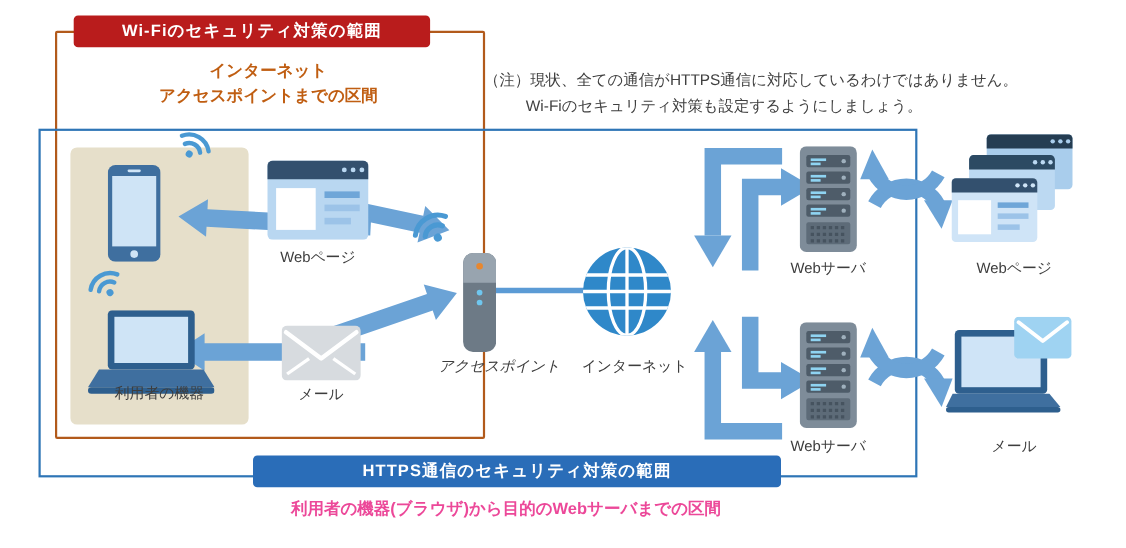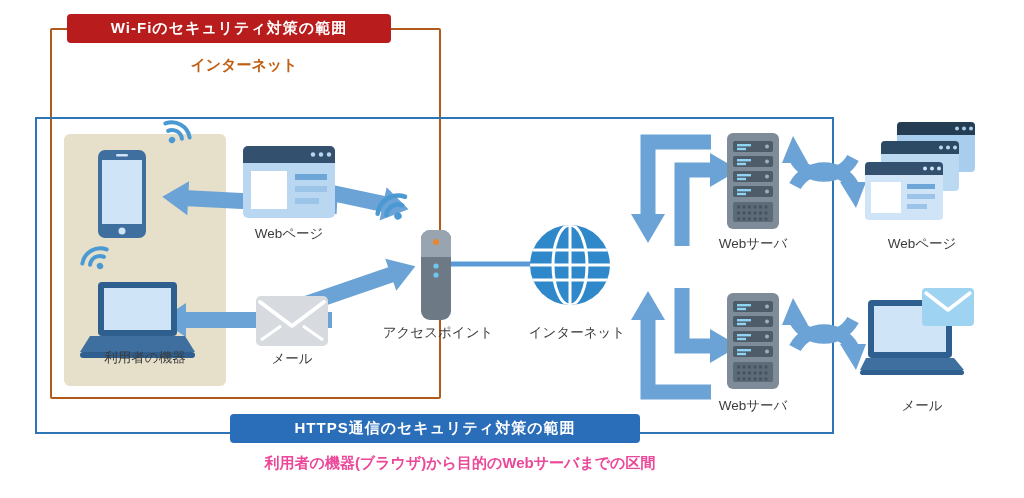--- a/index.html
+++ b/index.html
@@ -7,21 +7,21 @@
          font-family:"Liberation Sans","DejaVu Sans",sans-serif;}
   .abs{position:absolute;}
   
   .wifi-box{left:50px;top:28px;width:387px;height:367px;border:2px solid #b25a1b;border-radius:2px;z-index:2;}
   .https-box{left:35px;top:117px;width:795px;height:313px;border:2px solid #2e75b6;z-index:2;}
   .beige{left:64px;top:134px;width:162px;height:252px;background:#e6dfca;border-radius:6px;z-index:1;}
   
   .scope-header{color:#fff;font-weight:bold;font-size:15px;display:flex;align-items:center;justify-content:center;
                 border-radius:4px;z-index:7;white-space:nowrap;letter-spacing:1px;}
   .wifi-header{left:67px;top:14px;width:324px;height:29px;background:#b91c1c;}
-  .https-header{left:230px;top:414px;width:410px;height:29px;background:#2a6db8;}
+  .https-header{left:230px;top:414px;width:480px;height:29px;background:#2a6db8;}
   .scope-sub{position:absolute;font-weight:bold;font-size:15px;text-align:center;transform:translateX(-50%);
              white-space:nowrap;z-index:7;line-height:23px;}
   .wifi-sub{left:244px;top:53px;color:#c05e12;}
   .https-sub{left:460px;top:451px;color:#ec4899;}
   .note{left:440px;top:60px;font-size:14px;color:#404040;line-height:24px;z-index:7;white-space:nowrap;}
   .note .l2{margin-left:38px;}
   
   .node-label{position:absolute;transform:translateX(-50%);font-size:13.5px;color:#3d3d3d;
               white-space:nowrap;z-index:6;text-align:center;line-height:19px;}
   .icon{position:absolute;z-index:5;}
@@ -32,20 +32,25 @@
 
 <div class="stage">
 
   <div class="abs beige"></div>
   <div class="abs wifi-box"></div>
   <div class="abs https-box"></div>
 
   <div class="abs scope-header wifi-header">Wi-Fiのセキュリティ対策の範囲</div>
   <div class="scope-sub wifi-sub">
     <div>インターネット</div>
+    <div>アクセスポイントまでの区間</div>
+  </div>
+  <div class="abs note">
+    <div class="l1">（注）現状、全ての通信がHTTPS通信に対応しているわけではありません。</div>
+    <div class="l2">Wi-Fiのセキュリティ対策も設定するようにしましょう。</div>
   </div>
   <div class="abs scope-header https-header">HTTPS通信のセキュリティ対策の範囲</div>
   <div class="scope-sub https-sub">利用者の機器(ブラウザ)から目的のWebサーバまでの区間</div>
 
   <svg class="arrows" width="1024" height="498" viewBox="0 0 1024 498">
     <defs>
       <g id="wifi">
         <circle cx="0" cy="0" r="3.2" fill="#4a99d3"></circle>
         <path d="M -8,-6 A 10 10 0 0 1 8,-6" stroke="#4a99d3" stroke-width="4" fill="none" stroke-linecap="round"></path>
         <path d="M -14,-11 A 18 18 0 0 1 14,-11" stroke="#4a99d3" stroke-width="4" fill="none" stroke-linecap="round"></path>
@@ -268,21 +273,21 @@
     </g>
     <g>
       <rect x="62" y="0" width="52" height="38" rx="4" fill="#9fd3f2"></rect>
       <polyline points="66,5 88,22 110,5" stroke="#ffffff" stroke-width="3.5" fill="none" stroke-linecap="round" stroke-linejoin="round"></polyline>
     </g>
   </svg>
 
   <div class="node-label" style="left:145px;top:348px;">利用者の機器</div>
   <div class="node-label" style="left:289px;top:224px;">Webページ</div>
   <div class="node-label" style="left:292px;top:349px;">メール</div>
-  <div class="node-label" style="left:438px;top:323px;">
+  <div class="node-label" style="left:454px;top:323px;font-style:italic;">
     <div>アクセスポイント</div>
   </div>
   <div class="node-label" style="left:577px;top:323px;">インターネット</div>
   <div class="node-label" style="left:753px;top:234px;">Webサーバ</div>
   <div class="node-label" style="left:753px;top:396px;">Webサーバ</div>
   <div class="node-label" style="left:922px;top:234px;">Webページ</div>
   <div class="node-label" style="left:922px;top:396px;">メール</div>
 
 </div>
 

